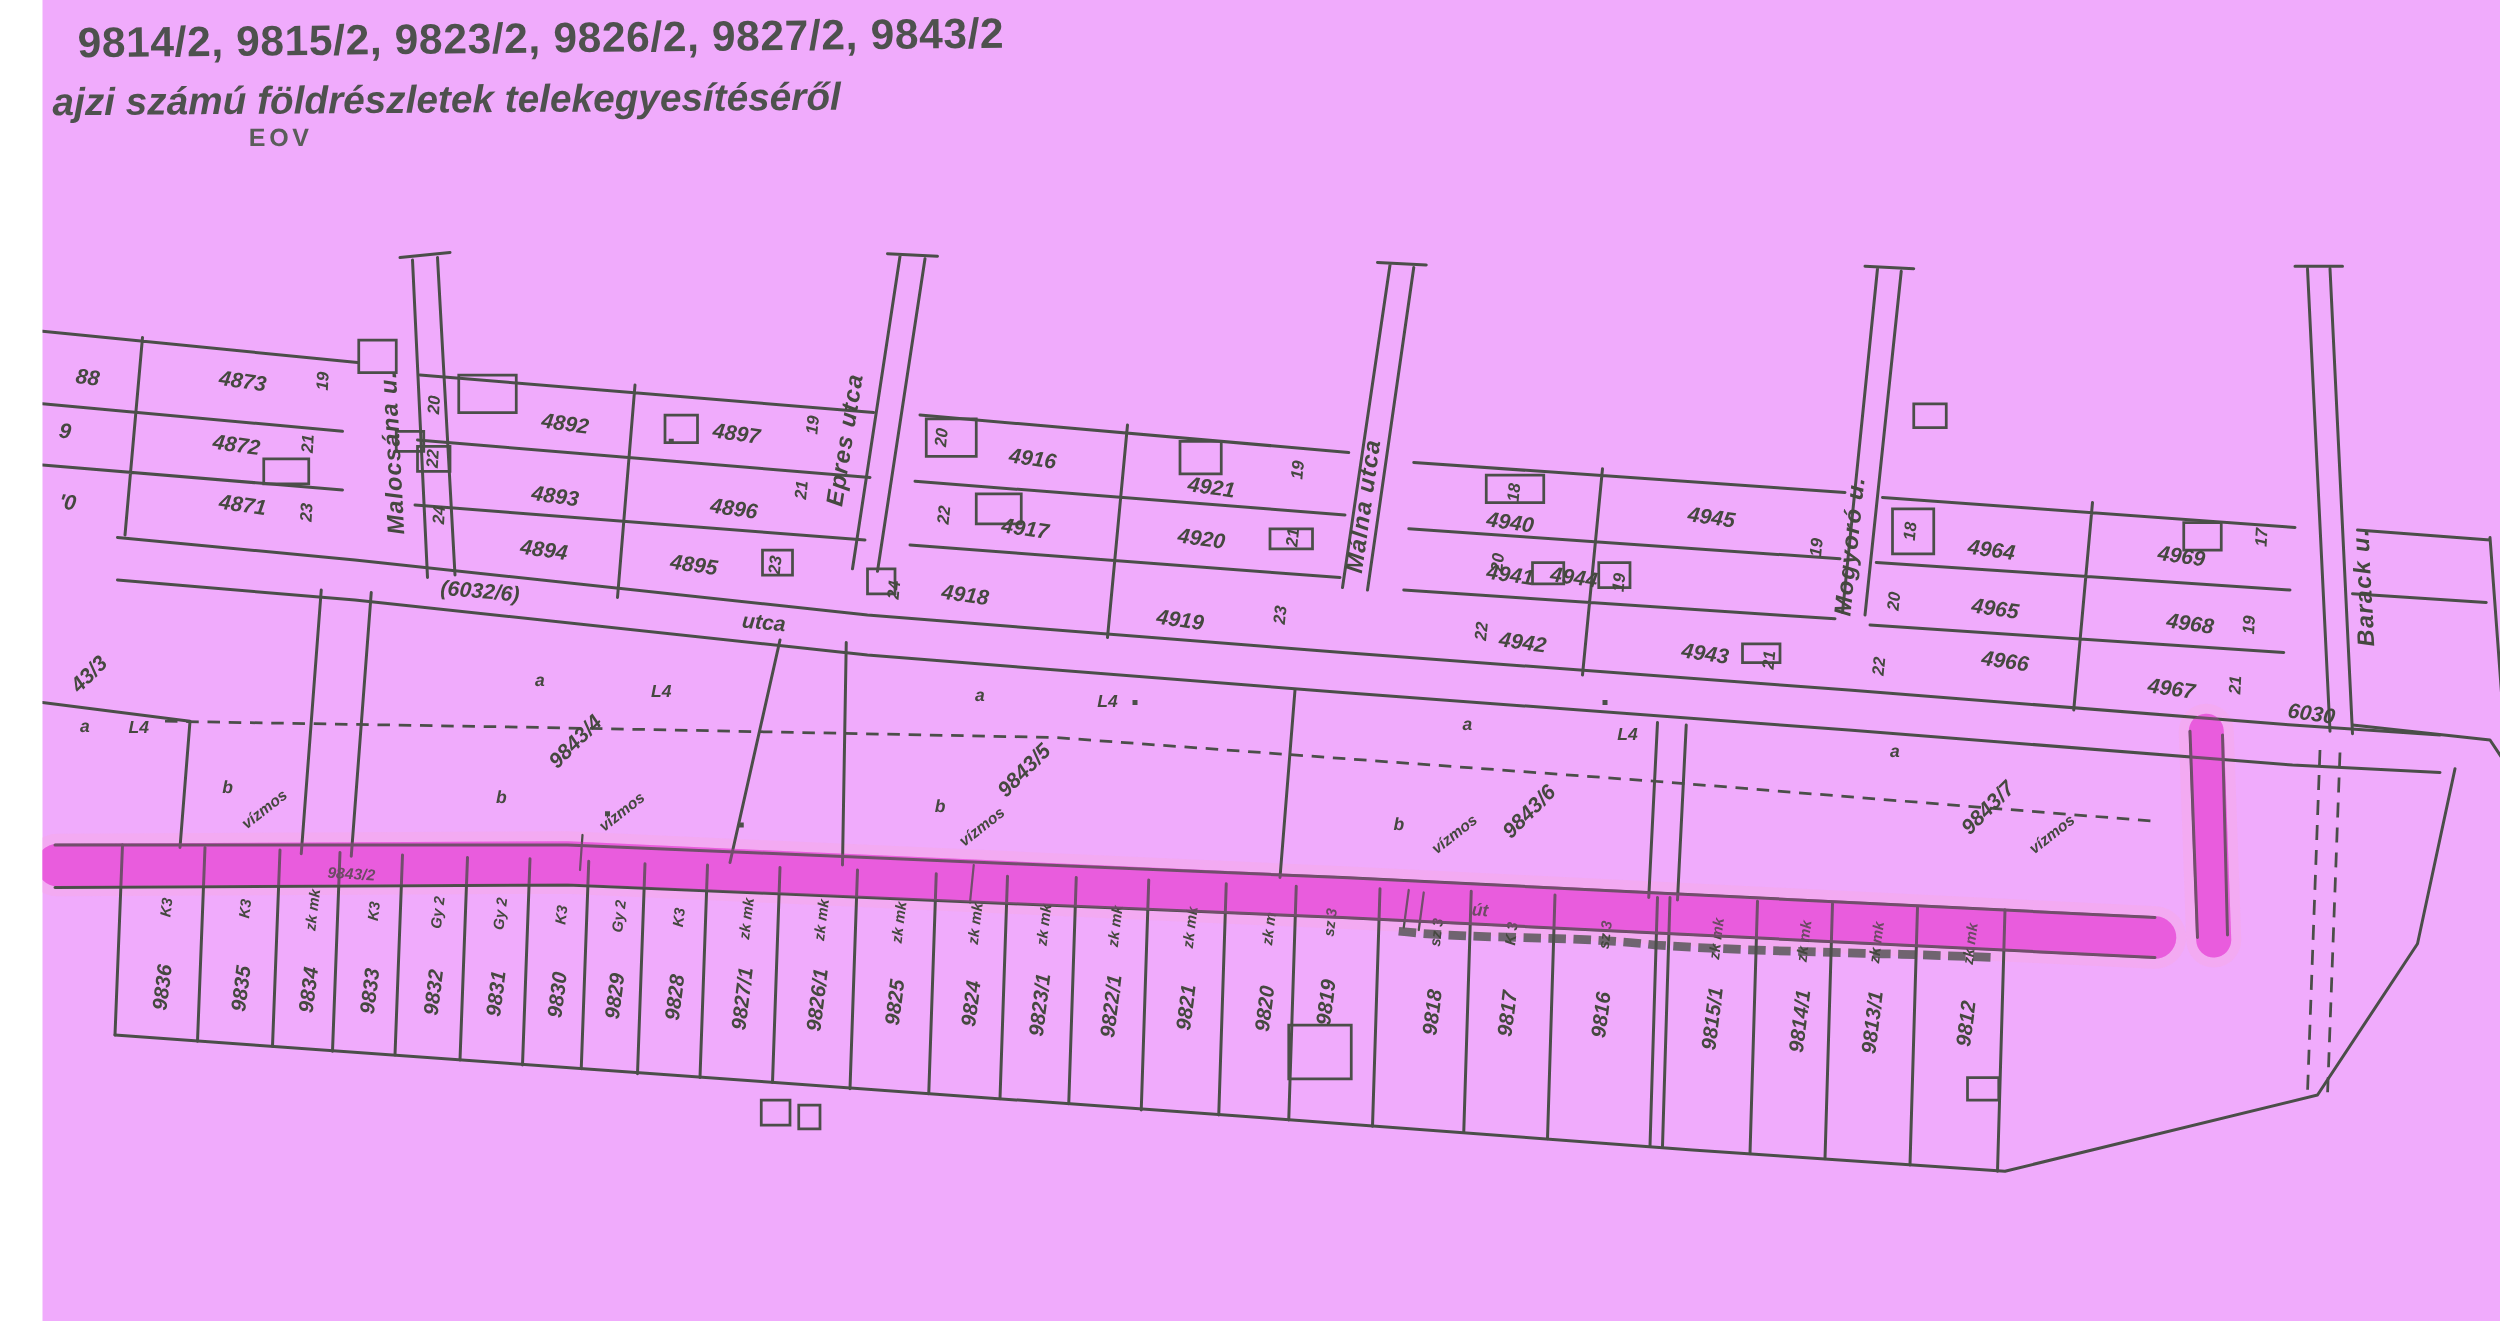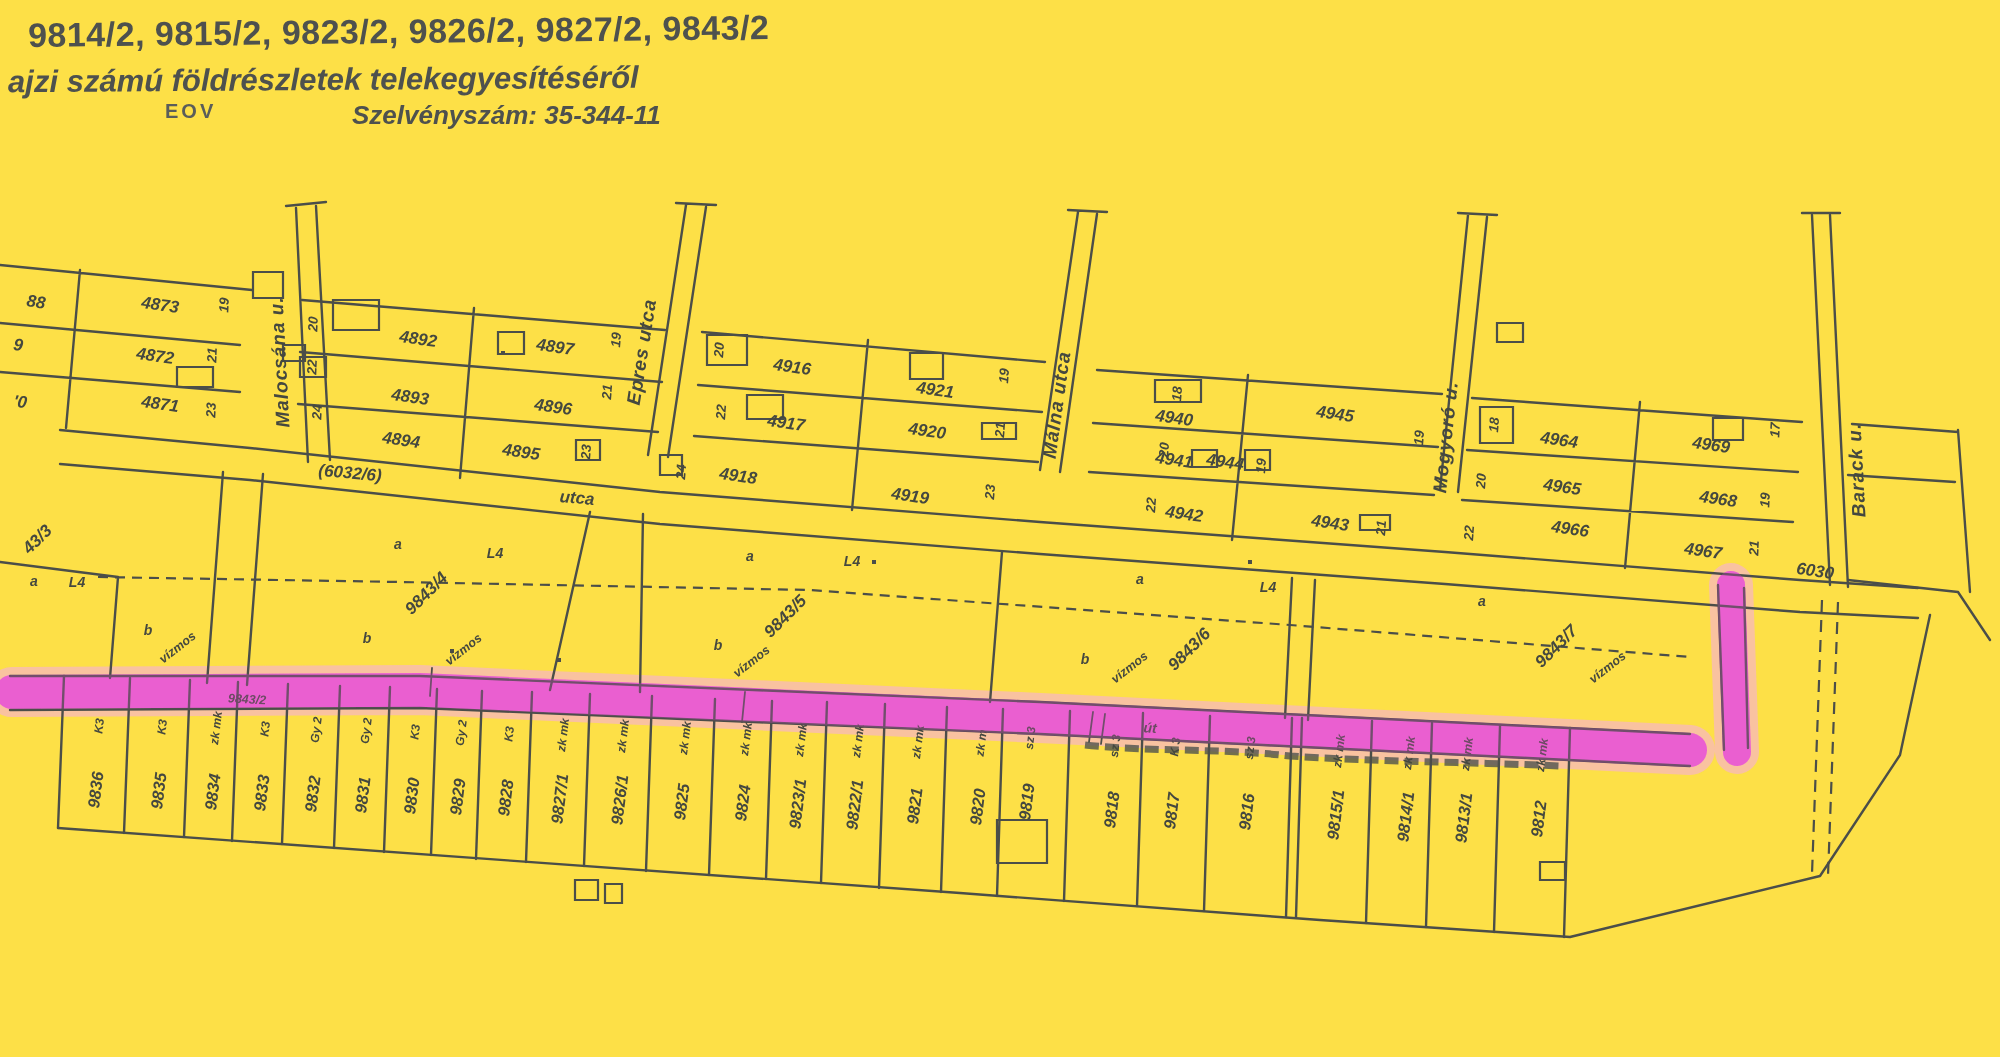--- a/index.html
+++ b/index.html
@@ -1,18 +1,18 @@
 <!DOCTYPE html>
 <html><head>
 <meta charset="utf-8">
 <style>
   html,body{margin:0;padding:0;background:#fff;}
   body{width:2000px;height:1057px;position:relative;overflow:hidden;
        font-family:"Liberation Sans", sans-serif;}
-  .page{position:absolute;inset:0;background:#fde047;}
+  .page{position:absolute;inset:0;background:#f0abfc;margin-left:34px;}
   .hdr{position:absolute;color:#4e514e;white-space:nowrap;}
   .hdr-l1{left:28px;top:12px;font-size:34px;font-weight:700;transform:rotate(-.6deg);letter-spacing:.5px;}
   .hdr-l2{left:8px;top:62px;font-size:31px;font-weight:700;font-style:italic;transform:rotate(-.4deg);}
   .hdr-eov{left:165px;top:100px;font-size:20px;font-weight:700;letter-spacing:3px;color:#5a5d5a;}
   .hdr-sheet{left:352px;top:100px;font-size:26px;font-weight:700;font-style:italic;}
   svg{position:absolute;left:0;top:0;filter:blur(.25px);}
   .ink{stroke:#4b4e49;stroke-width:2.4;fill:none;stroke-linecap:round;stroke-linejoin:round;}
   .ink-thin{stroke:#4b4e49;stroke-width:1.8;fill:none;stroke-linecap:round;}
   .ink-dash{stroke:#4b4e49;stroke-width:2.2;fill:none;stroke-dasharray:10 7;}
   .ink-dash2{stroke:#4b4e49;stroke-width:2.2;fill:none;stroke-dasharray:12 8;}
@@ -29,21 +29,20 @@
   .lbl-ba{font:italic 700 12px "Liberation Sans",sans-serif;}
 </style>
 </head>
 <body>
 
 <div class="page">
 
   <div class="hdr hdr-l1">9814/2, 9815/2, 9823/2, 9826/2, 9827/2, 9843/2</div>
   <div class="hdr hdr-l2">ajzi számú földrészletek telekegyesítéséről</div>
   <div class="hdr hdr-eov">EOV</div>
-  <div class="hdr hdr-sheet">Szelvényszám: 35-344-11</div>
 
   <svg id="map" width="2000" height="1057" viewBox="0 0 2000 1057">
 
     <path d="M12,692 L420,690 L1040,718 L1690,750" stroke="#f5a9ea" stroke-width="50" fill="none" opacity=".55" stroke-linecap="round"></path>
     <path d="M12,692 L420,690 L1040,718 L1690,750" stroke="#e84fd9" stroke-width="34" fill="none" opacity=".8" stroke-linecap="round"></path>
     <path d="M1731,585 L1737,752" stroke="#f5a9ea" stroke-width="44" fill="none" opacity=".55" stroke-linecap="round"></path>
     <path d="M1731,585 L1737,752" stroke="#e84fd9" stroke-width="28" fill="none" opacity=".8" stroke-linecap="round"></path>
 
     <path class="ink" d="
       M0,265 L252,290 M0,323 L240,345 M0,372 L240,392 M80,270 L66,428

